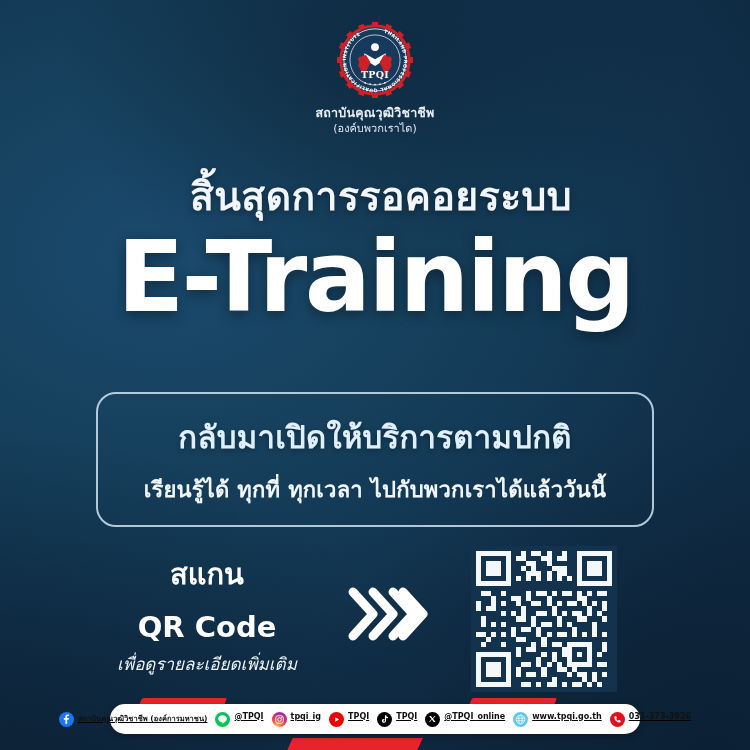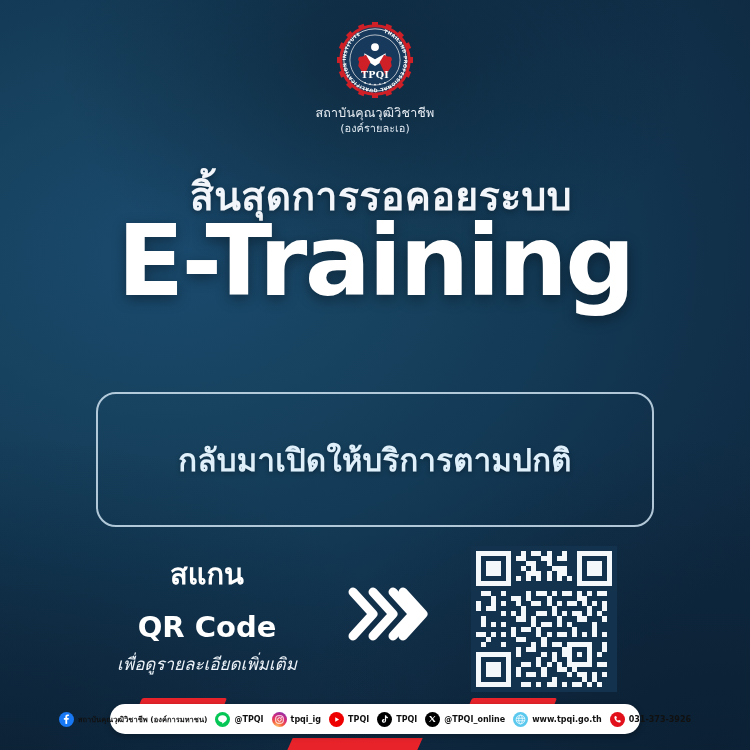--- a/index.html
+++ b/index.html
@@ -21,33 +21,33 @@
       radial-gradient(ellipse 80% 60% at 95% 100%, rgba(8,24,40,.55), rgba(8,24,40,0) 70%),
       radial-gradient(ellipse 80% 60% at 2% 100%, rgba(8,24,40,.45), rgba(8,24,40,0) 70%);
   }
   .layer{position:relative;z-index:3;}
 
   
   .logo-wrap{position:absolute;top:22px;left:0;right:0;text-align:center;}
   .seal{width:76px;height:76px;display:inline-block;}
   .org-th{
     margin-top:3px;color:#e9eff5;font-size:12.5px;letter-spacing:.2px;
-    line-height:1.35;font-weight:400;
+    line-height:1.35;font-weight:700;
   }
   .org-sub{color:#dbe5ee;font-size:11px;font-weight:500;line-height:1.3;}
 
   
   .kicker{
     position:absolute;top:165px;left:0;right:0;text-align:center;
     color:#f2f6fa;font-size:39px;font-weight:700;letter-spacing:.5px;
     text-shadow:0 2px 6px rgba(0,0,0,.35);
     margin-left:12px;
   }
   .headline{
-    position:absolute;top:212px;left:0;right:0;text-align:center;
+    position:absolute;top:228px;left:0;right:0;text-align:center;
     color:#ffffff;font-size:98px;font-weight:bold;letter-spacing:-2.5px;
     line-height:1;
     text-shadow:0 4px 14px rgba(0,0,0,.38);
   }
 
   
   .callout{
     position:absolute;left:96px;top:392px;width:558px;height:135px;
     border:2px solid rgba(206,226,240,.85);
     border-radius:20px;
@@ -92,21 +92,21 @@
     position:absolute;left:290px;bottom:0;width:130px;height:12px;background:#e8232a;
     transform:skewX(-24deg);
   }
   .pill{
     position:absolute;left:110px;right:110px;top:12px;height:30px;
     background:#ffffff;border-radius:16px;
     display:flex;align-items:center;justify-content:center;gap:8px;
     box-shadow:0 2px 6px rgba(0,0,0,.28);
     padding:0 10px;box-sizing:border-box;
   }
-  .soc{display:flex;align-items:center;gap:4px;}
+  .soc{display:flex;gap:4px;text-decoration:underline;}
   .soc .lbl{font-size:8px;color:#111;font-weight:700;white-space:nowrap;letter-spacing:0px;}
   .soc .lbl.thai{font-size:7.5px;font-weight:600;}
   .ico{width:15px;height:15px;flex:0 0 15px;display:block;border-radius:50%;}
 </style>
 </head>
 <body>
 
 <div class="poster">
 
   <div class="logo-wrap layer">
@@ -148,28 +148,29 @@
             <circle cx="37" cy="80" r="1.1"></circle>
               <circle cx="43.5" cy="81.6" r="1.1"></circle>
             <circle cx="50" cy="82.2" r="1.1"></circle>
               <circle cx="56.5" cy="81.6" r="1.1"></circle>
             <circle cx="63" cy="80" r="1.1"></circle>
           </g>
         </g>
       </svg>
     </span>
     <div class="org-th">สถาบันคุณวุฒิวิชาชีพ</div>
-    <div class="org-sub">(องค์รายละเอ)</div>
+    <div class="org-sub">(องค์บพวกเราได)</div>
   </div>
 
   <div class="kicker layer">สิ้นสุดการรอคอยระบบ</div>
   <div class="headline layer">E-Training</div>
 
   <div class="callout layer">
     <div class="callout-main">กลับมาเปิดให้บริการตามปกติ</div>
+    <div class="callout-sub">เรียนรู้ได้ ทุกที่ ทุกเวลา ไปกับพวกเราได้แล้ววันนี้</div>
   </div>
 
   <div class="qr-row layer">
     <div class="scan-block">
       <div class="scan-l1">สแกน</div>
       <div class="scan-l2">QR Code</div>
       <div class="scan-l3">เพื่อดูรายละเอียดเพิ่มเติม</div>
     </div>
 
     <span class="chev">

